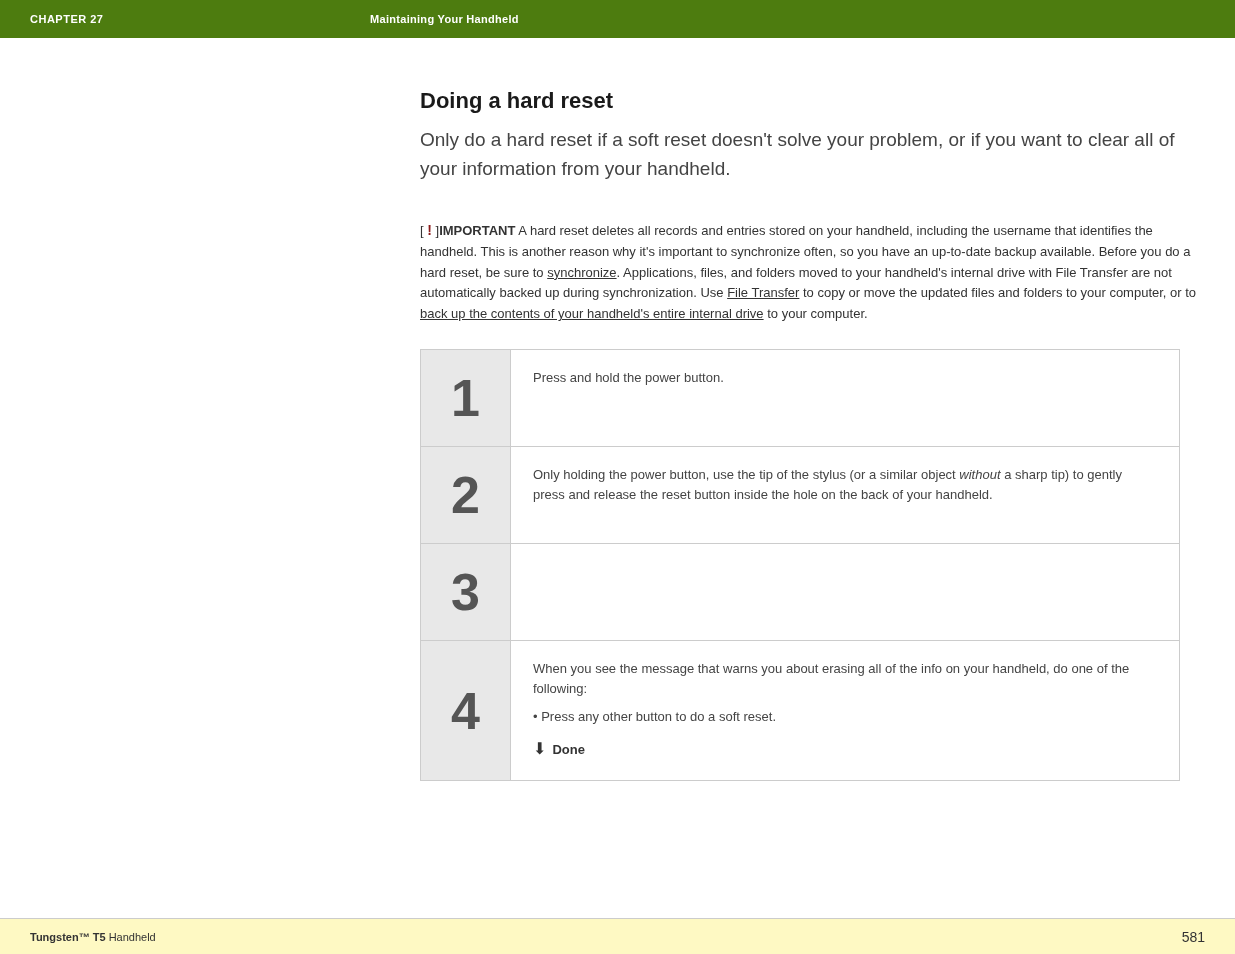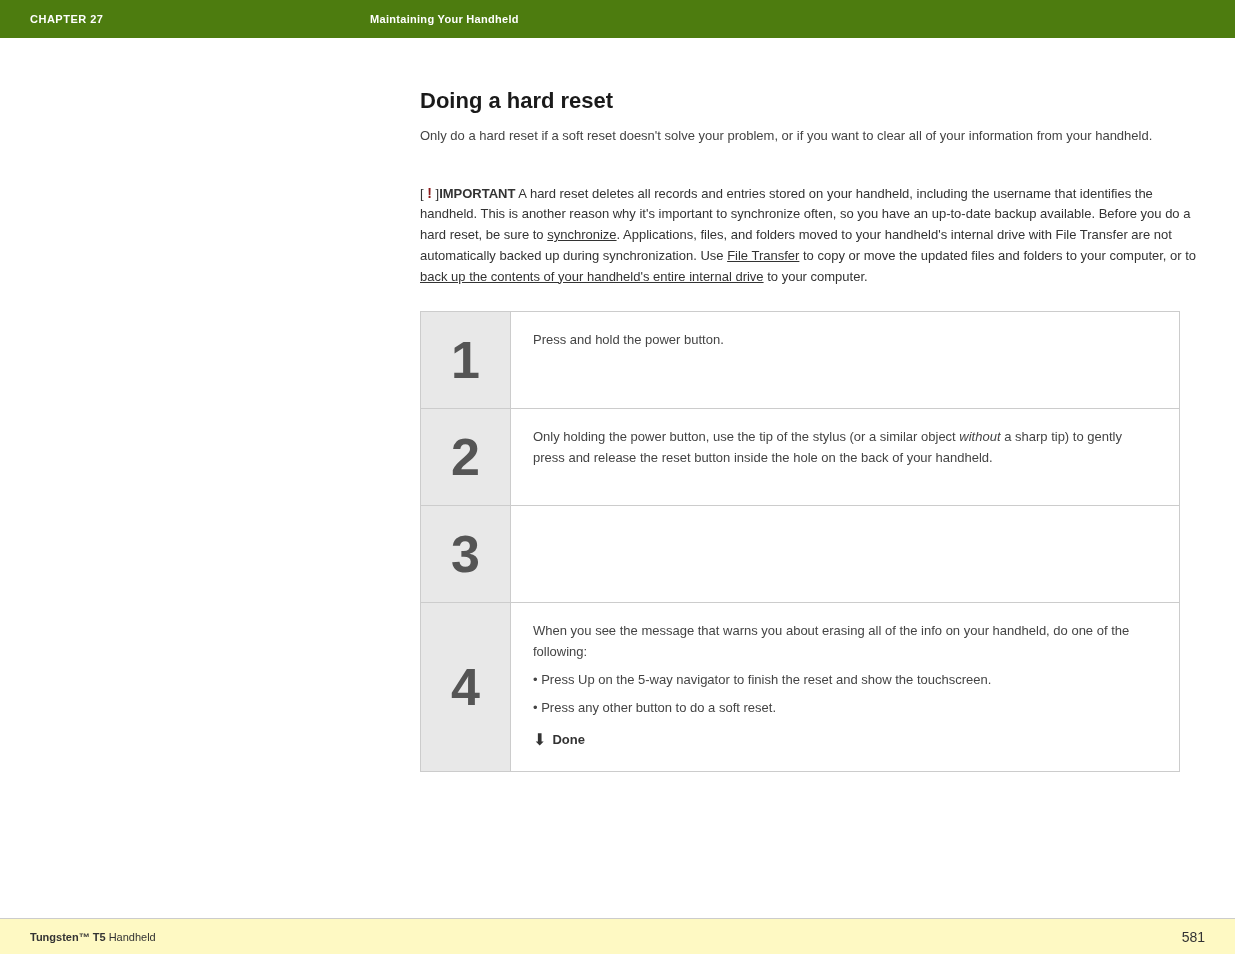--- a/index.html
+++ b/index.html
@@ -50,21 +50,21 @@
     }
 
     .section-title {
       font-size: 22px;
       font-weight: bold;
       color: #1a1a1a;
       margin-bottom: 12px;
     }
 
     .intro-text {
-      font-size: 13px;
+      font-size: 19px;
       color: #444444;
       line-height: 1.5;
       margin-bottom: 20px;
     }
 
     
     .important-box {
       font-size: 13px;
       color: #333333;
       line-height: 1.6;
@@ -234,21 +234,20 @@
     </div>
 
     <div class="step-row">
       <div class="step-number-cell">3</div>
     </div>
 
     <div class="step-row">
       <div class="step-number-cell">4</div>
       <div class="step-content-cell">
         <p>When you see the message that warns you about erasing all of the info on your handheld, do one of the following:</p>
-        <p class="bullet-item">• <span>Press Up on the 5-way navigator to finish the reset and show the touchscreen.</span></p>
         <p class="bullet-item">• <span>Press any other button to do a soft reset.</span></p>
         <div class="done-row">
           <span class="done-arrow">⬇</span>
           <span class="done-label">Done</span>
         </div>
       </div>
     </div>
 
   </div>
 </div>

